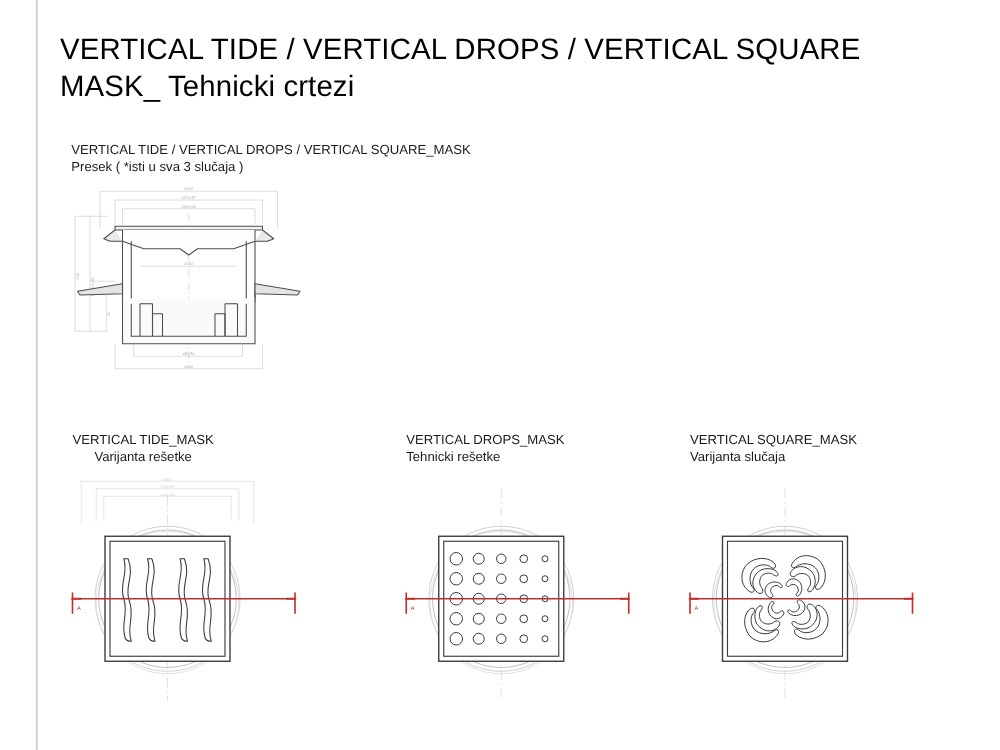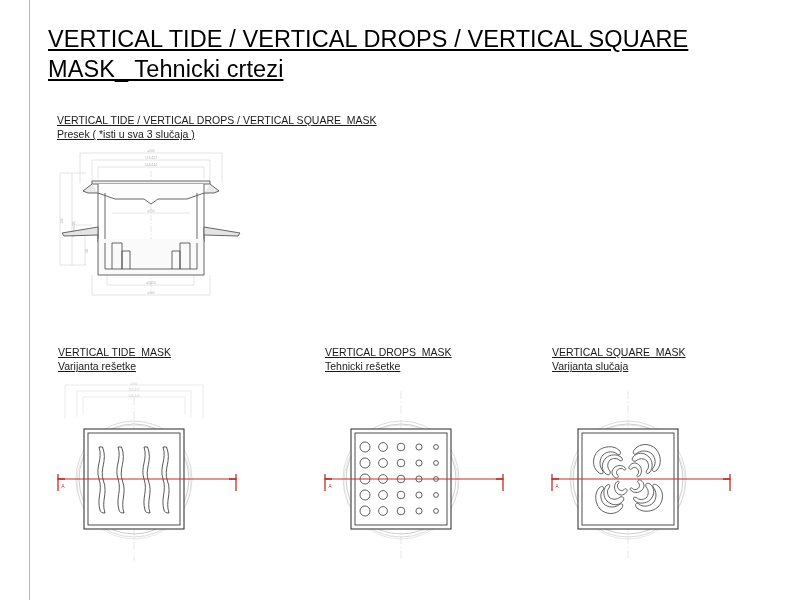--- a/index.html
+++ b/index.html
@@ -53,37 +53,37 @@
   }
   .sect-head.cross { left: 57px; top: 113px; }
 
   .panel-head {
     position: absolute;
     font-size: 10.5px;
     line-height: 14px;
     color: #1a1a1a;
     white-space: pre-line;
   }
-  .panel-head.p0 { left: 58px;  top: 345px; }
+  .panel-head.p0 { left: 58px;  top: 345px; text-align: center; }
   .panel-head.p1 { left: 325px; top: 345px; }
   .panel-head.p2 { left: 552px; top: 345px; }
 
   
   .drawing {
     position: absolute;
   }
   .cross-wrap { left: 52px; top: 143px; width: 250px; height: 160px; }
 
   .mask-wrap { top: 383px; width: 250px; height: 190px; }
   .mask-wrap.m0 { left: 55px; }
   .mask-wrap.m1 { left: 322px; }
   .mask-wrap.m2 { left: 549px; }
 
   svg { display: block; overflow: visible; }
-  .no-sel { user-select: none; text-decoration: underline; }
+  .no-sel { user-select: none; }
 </style>
 </head>
 <body>
 
 <div id="page">
 
   <div class="left-rule"></div>
 
   <div class="slide-title no-sel">VERTICAL TIDE / VERTICAL DROPS  / VERTICAL SQUARE
 MASK_ Tehnicki crtezi</div>

